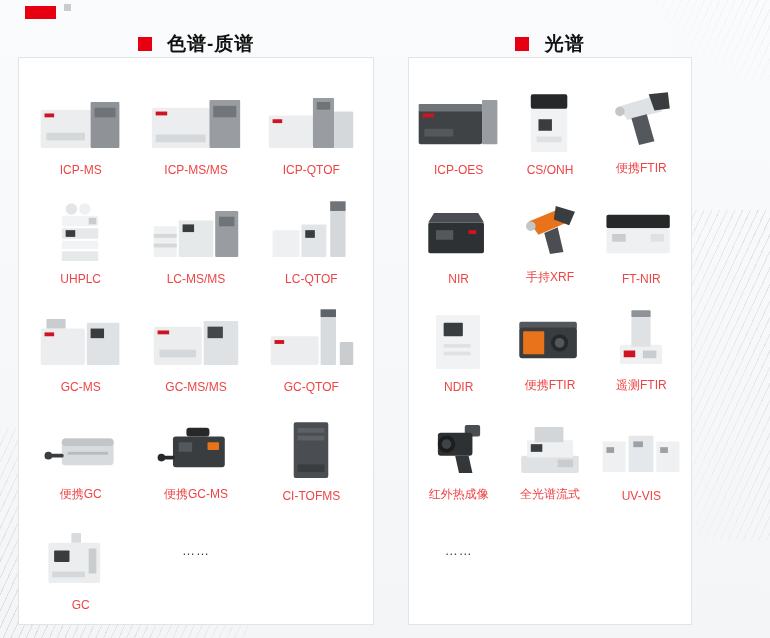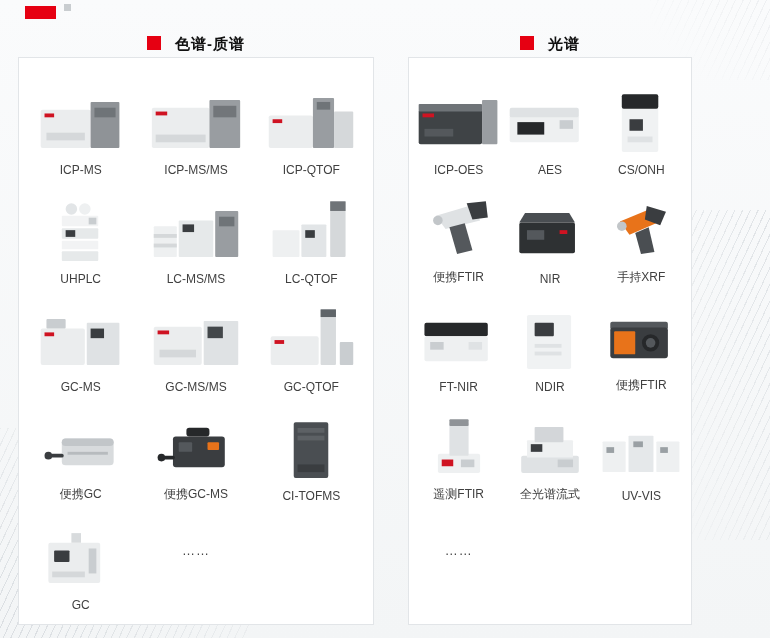--- a/index.html
+++ b/index.html
@@ -19,31 +19,31 @@
   .stripes-tr{right:0;top:0;width:120px;height:80px;opacity:.5;
     -webkit-mask-image:linear-gradient(225deg,#000 0%,transparent 75%);
     mask-image:linear-gradient(225deg,#000 0%,transparent 75%);}
   .brand-red{position:absolute;left:25px;top:6px;width:31px;height:13px;background:#e60012;z-index:2;}
   .brand-gray{position:absolute;left:64px;top:4px;width:7px;height:7px;background:#c9cdd0;z-index:2;}
   .panel{position:absolute;top:57px;height:568px;background:#fff;
     border:1px solid #e2e5e8;box-sizing:border-box;z-index:1;}
   .panel-left{left:18px;width:356px;}
   .panel-right{left:408px;width:284px;}
   .panel-title{position:absolute;top:-25px;left:0;right:0;margin:0;
-    text-align:center;font-size:15px;font-weight:bold;color:#111;
+    text-align:center;font-size:19px;font-weight:bold;color:#111;
     height:22px;line-height:22px;letter-spacing:1px;}
   .title-square{display:inline-block;width:14px;height:14px;background:#e60012;
     margin-right:9px;vertical-align:-1px;}
   .grid{display:grid;grid-template-columns:repeat(3,1fr);grid-template-rows:repeat(5,1fr);
     height:100%;box-sizing:border-box;padding:14px 4px 8px;}
   .cell{display:flex;flex-direction:column;align-items:center;justify-content:flex-end;
     padding-bottom:4px;min-width:0;}
   .icon{width:96px;height:70px;display:flex;align-items:flex-end;justify-content:center;}
   .icon svg{width:96px;height:70px;display:block;}
-  .label{margin-top:3px;font-size:12px;color:#404040;white-space:nowrap;}
+  .label{margin-top:3px;font-size:12px;color:#ef4444;white-space:nowrap;}
   .cell-dots{justify-content:center;padding-bottom:26px;}
   .cell-dots .label{font-size:13px;color:#444;letter-spacing:1px;}
 </style>
 </head>
 <body>
 
 <div class="stripes stripes-bl"></div>
 <div class="stripes stripes-r"></div>
 <div class="stripes stripes-tr"></div>
 
@@ -237,31 +237,20 @@
             <rect x="74" y="10" width="16" height="46" fill="#999da1" rx="1"></rect>
             <rect x="12" y="24" width="12" height="4" fill="#cf1322"></rect>
             <rect x="14" y="40" width="30" height="8" fill="#54585c"></rect>
           </svg>
         </div>
         <div class="label">ICP-OES</div>
       </div>
       <div class="cell">
         <div class="icon">
           <svg viewBox="0 0 100 72" xmlns="http://www.w3.org/2000/svg" aria-hidden="true">
-            <rect x="8" y="26" width="72" height="28" fill="#eef0f1" rx="2"></rect>
-            <rect x="8" y="18" width="72" height="10" fill="#dfe2e4" rx="2"></rect>
-            <rect x="16" y="33" width="28" height="13" fill="#26282a"></rect>
-            <rect x="60" y="31" width="14" height="9" fill="#c9cdd0"></rect>
-          </svg>
-        </div>
-        <div class="label">AES</div>
-      </div>
-      <div class="cell">
-        <div class="icon">
-          <svg viewBox="0 0 100 72" xmlns="http://www.w3.org/2000/svg" aria-hidden="true">
             <rect x="30" y="4" width="38" height="60" fill="#f0f2f3" rx="2"></rect>
             <rect x="30" y="4" width="38" height="15" fill="#26282a" rx="2"></rect>
             <rect x="38" y="30" width="14" height="12" fill="#3a3d40"></rect>
             <rect x="36" y="48" width="26" height="6" fill="#dfe2e4"></rect>
           </svg>
         </div>
         <div class="label">CS/ONH</div>
       </div>
       <div class="cell">
         <div class="icon">
@@ -334,20 +323,32 @@
         <div class="icon">
           <svg viewBox="0 0 100 72" xmlns="http://www.w3.org/2000/svg" aria-hidden="true">
             <rect x="28" y="42" width="44" height="20" fill="#eef0f1" rx="2"></rect>
             <rect x="40" y="10" width="20" height="34" fill="#dfe2e4" rx="1"></rect>
             <rect x="40" y="6" width="20" height="7" fill="#8f9397" rx="1"></rect>
             <rect x="32" y="48" width="12" height="7" fill="#cf1322"></rect>
             <rect x="52" y="48" width="14" height="8" fill="#c9cdd0"></rect>
           </svg>
         </div>
         <div class="label">遥测FTIR</div>
+      </div>
+      <div class="cell">
+        <div class="icon">
+          <svg viewBox="0 0 100 72" xmlns="http://www.w3.org/2000/svg" aria-hidden="true">
+            <rect x="56" y="12" width="16" height="12" fill="#4a4e52" rx="2"></rect>
+            <rect x="28" y="20" width="36" height="24" fill="#2e3133" rx="3"></rect>
+            <circle cx="37" cy="32" r="9" fill="#1b1d1f"></circle>
+            <circle cx="37" cy="32" r="5" fill="#3f4346"></circle>
+            <polygon points="46,44 60,44 64,62 50,62" fill="#33373a"></polygon>
+          </svg>
+        </div>
+        <div class="label">红外热成像</div>
       </div>
       <div class="cell">
         <div class="icon">
           <svg viewBox="0 0 100 72" xmlns="http://www.w3.org/2000/svg" aria-hidden="true">
             <rect x="20" y="44" width="60" height="18" fill="#dfe2e4" rx="2"></rect>
             <rect x="26" y="28" width="48" height="18" fill="#eef0f1" rx="1"></rect>
             <rect x="34" y="14" width="30" height="16" fill="#d3d6d9" rx="1"></rect>
             <rect x="30" y="32" width="12" height="8" fill="#3a3d40"></rect>
             <rect x="58" y="48" width="16" height="8" fill="#c9cdd0"></rect>
           </svg>

